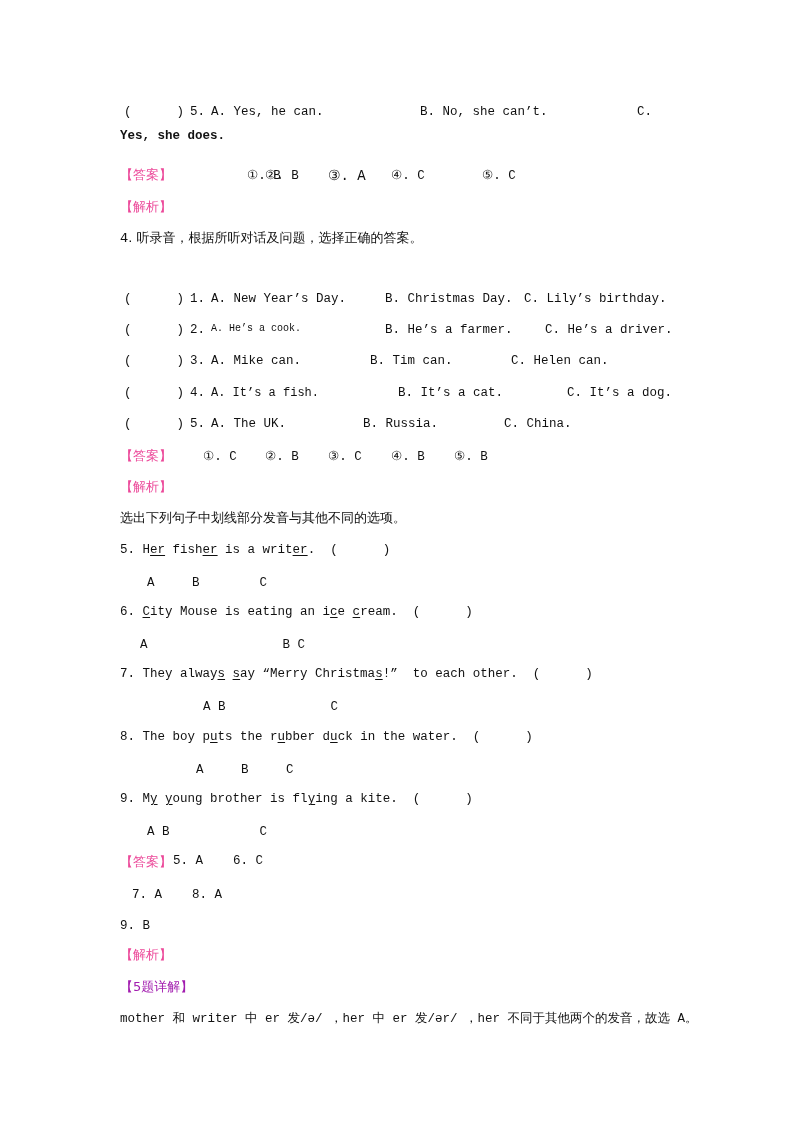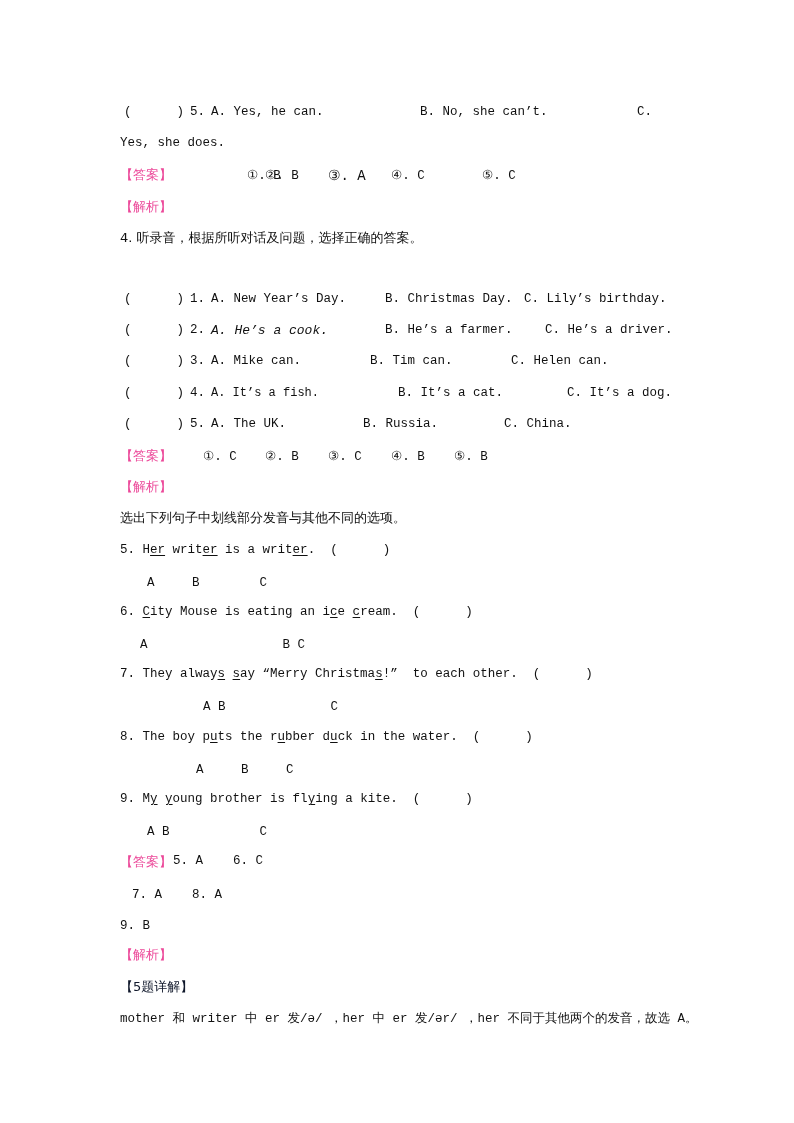--- a/index.html
+++ b/index.html
@@ -1,35 +1,35 @@
 <!DOCTYPE html>
 <html><head>
   <meta charset="utf-8">
   <style>
     html, body { margin: 0; padding: 0; background: #ffffff; }
     body { width: 794px; height: 1123px; position: relative; overflow: hidden;
       font-family: "Liberation Mono", "DejaVu Sans Mono", monospace; color: #111; }
     .line { position: absolute; left: 120px; font-size: 12.5px; line-height: 16px; white-space: pre; }
     .cjk { font-family: "DejaVu Sans", sans-serif; font-size: 13px; }
     .tag { color: #ec4899; font-family: "DejaVu Sans", sans-serif; font-size: 13px; }
-    .tag-b { color: #0f172a; font-family: "DejaVu Sans", sans-serif; font-size: 13px; }
+    .tag-b { color: #a21caf; font-family: "DejaVu Sans", sans-serif; font-size: 13px; }
     .col { position: absolute; white-space: pre; }
     u { text-decoration: underline; text-underline-offset: 2px; }
   </style>
 </head>
 <body>
 
 <div>
   <span class="col" style="left:124px;top:105px;font-size:12.5px;">(      )</span>
   <span class="col" style="left:190px;top:105px;font-size:12.5px;">5.</span>
   <span class="col" style="left:211px;top:105px;font-size:12.5px;">A. Yes, he can.</span>
   <span class="col" style="left:420px;top:105px;font-size:12.5px;">B. No, she can’t.</span>
   <span class="col" style="left:637px;top:105px;font-size:12.5px;">C.</span>
 </div>
-<div class="line" style="top:135px;">Yes, she does.</div>
+<div class="line" style="top:128px;font-weight:bold;">Yes, she does.</div>
 
 <div>
   <span class="col tag" style="left:120px;top:166px;">【答案】</span>
   <span class="col" style="left:203px;top:167px;font-size:12.5px;margin-left:44px;">①. B</span>
   <span class="col" style="left:265px;top:167px;font-size:12.5px;">②. B</span>
   <span class="col" style="left:328px;top:167px;font-size:14px;">③. A</span>
   <span class="col" style="left:391px;top:167px;font-size:12.5px;">④. C</span>
   <span class="col" style="left:454px;top:167px;font-size:12.5px;margin-left:28px;">⑤. C</span>
 </div>
 <span class="col tag" style="left:120px;top:198px;">【解析】</span>
@@ -39,21 +39,21 @@
 <div>
   <span class="col" style="left:124px;top:292px;font-size:12.5px;">(      )</span>
   <span class="col" style="left:190px;top:292px;font-size:12.5px;">1.</span>
   <span class="col" style="left:211px;top:292px;font-size:12.5px;">A. New Year’s Day.</span>
   <span class="col" style="left:385px;top:292px;font-size:12.5px;">B. Christmas Day.</span>
   <span class="col" style="left:524px;top:292px;font-size:12.5px;">C. Lily’s birthday.</span>
 </div>
 <div>
   <span class="col" style="left:124px;top:323px;font-size:12.5px;">(      )</span>
   <span class="col" style="left:190px;top:323px;font-size:12.5px;">2.</span>
-  <span class="col" style="left:211px;top:323px;font-size:13px;font-style:italic;">A. He’s a cook.</span>
+  <span class="col" style="left:211px;top:323px;font-size:10px;">A. He’s a cook.</span>
   <span class="col" style="left:385px;top:323px;font-size:12.5px;">B. He’s a farmer.</span>
   <span class="col" style="left:545px;top:323px;font-size:12.5px;font-family:Liberation Mono, monospace;">C. He’s a driver.</span>
 </div>
 <div>
   <span class="col" style="left:124px;top:354px;font-size:12.5px;">(      )</span>
   <span class="col" style="left:190px;top:354px;font-size:12.5px;">3.</span>
   <span class="col" style="left:211px;top:354px;font-size:12.5px;">A. Mike can.</span>
   <span class="col" style="left:370px;top:354px;font-size:12.5px;">B. Tim can.</span>
   <span class="col" style="left:511px;top:354px;font-size:12.5px;">C. Helen can.</span>
 </div>
@@ -77,21 +77,21 @@
   <span class="col" style="left:203px;top:448px;font-size:12.5px;">①. C</span>
   <span class="col" style="left:265px;top:448px;font-size:12.5px;">②. B</span>
   <span class="col" style="left:328px;top:448px;font-size:12.5px;">③. C</span>
   <span class="col" style="left:391px;top:448px;font-size:12.5px;">④. B</span>
   <span class="col" style="left:454px;top:448px;font-size:12.5px;">⑤. B</span>
 </div>
 <span class="col tag" style="left:120px;top:478px;">【解析】</span>
 
 <div class="line cjk" style="top:510px;">选出下列句子中划线部分发音与其他不同的选项。</div>
 
-<div class="line" style="top:542px;"><span>5.</span> <span>H</span><u>er</u><span> writ</span><u>er</u><span> is a writ</span><u>er</u><span>.  (      )</span></div>
+<div class="line" style="top:542px;"><span>5.</span> <span>H</span><u>er</u><span> fish</span><u>er</u><span> is a writ</span><u>er</u><span>.  (      )</span></div>
 <div class="line" style="top:575px;left:147px;">A     B        C</div>
 
 <div class="line" style="top:604px;"><span>6.</span> <u>C</u><span>ity Mouse is eating an i</span><u>c</u><span>e </span><u>c</u><span>ream.  (      )</span></div>
 <div class="line" style="top:637px;left:140px;">A                  B C</div>
 
 <div class="line" style="top:666px;"><span>7.</span> <span>They alway</span><u>s</u><span> </span><u>s</u><span>ay “Merry Christma</span><u>s</u><span>!”  to each other.  (      )</span></div>
 <div class="line" style="top:699px;left:203px;">A B              C</div>
 
 <div class="line" style="top:729px;"><span>8.</span> <span>The boy p</span><u>u</u><span>ts the r</span><u>u</u><span>bber d</span><u>u</u><span>ck in the water.  (      )</span></div>
 <div class="line" style="top:762px;left:196px;">A     B     C</div>

